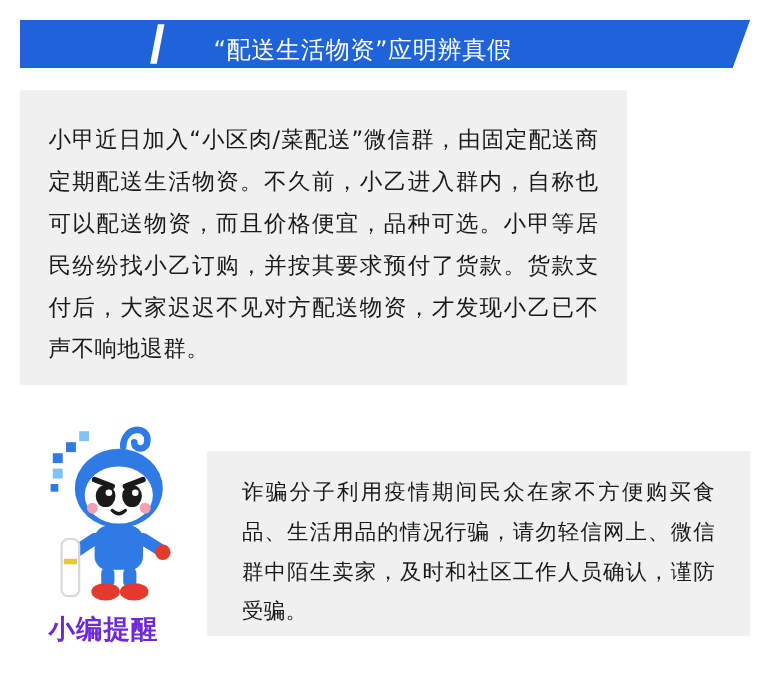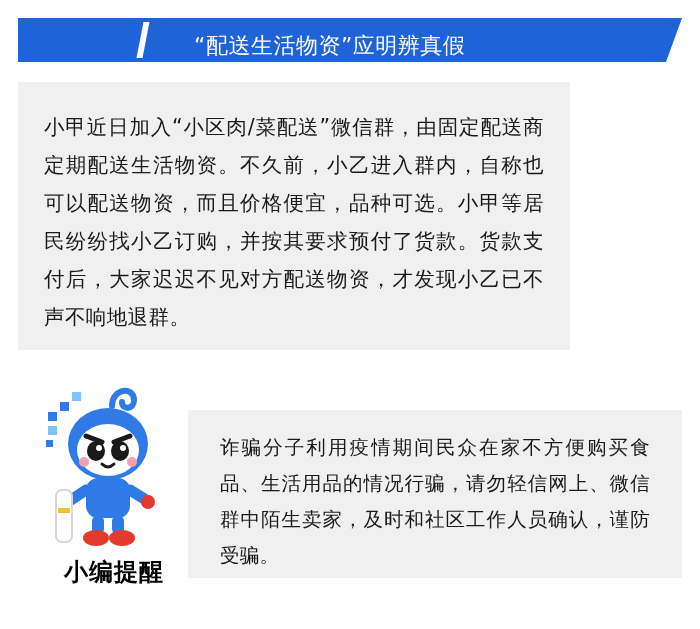--- a/index.html
+++ b/index.html
@@ -110,22 +110,21 @@
     left: 16px;
     top: 0;
     width: 150px;
     height: 230px;
   }
   .mascot-label {
     position: absolute;
     left: 10px;
     top: 178px;
     width: 140px;
-    text-align: center;
-    color: #000000;
+    color: #6d28d9;
     font-size: 24px;
     font-weight: bold;
     letter-spacing: 1px;
   }
 
   .tip-box {
     position: absolute;
     left: 170px;
     top: 32px;
     width: 494px;

